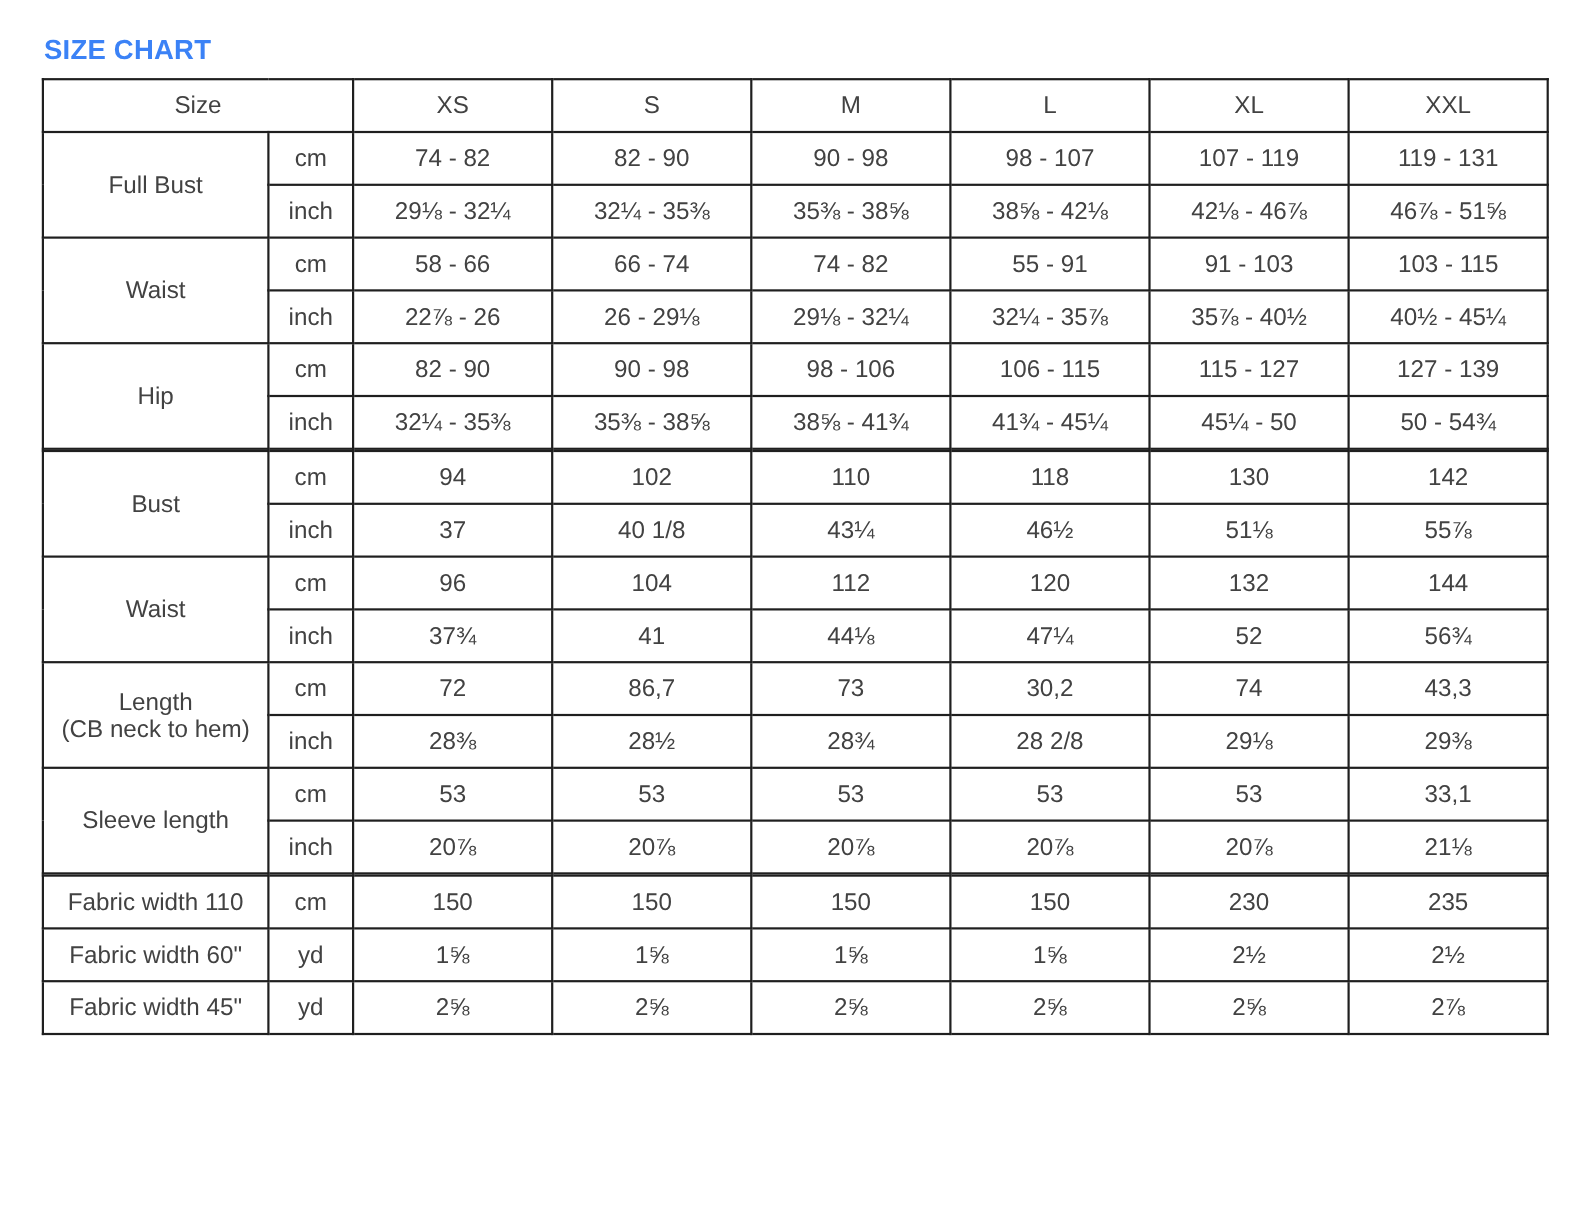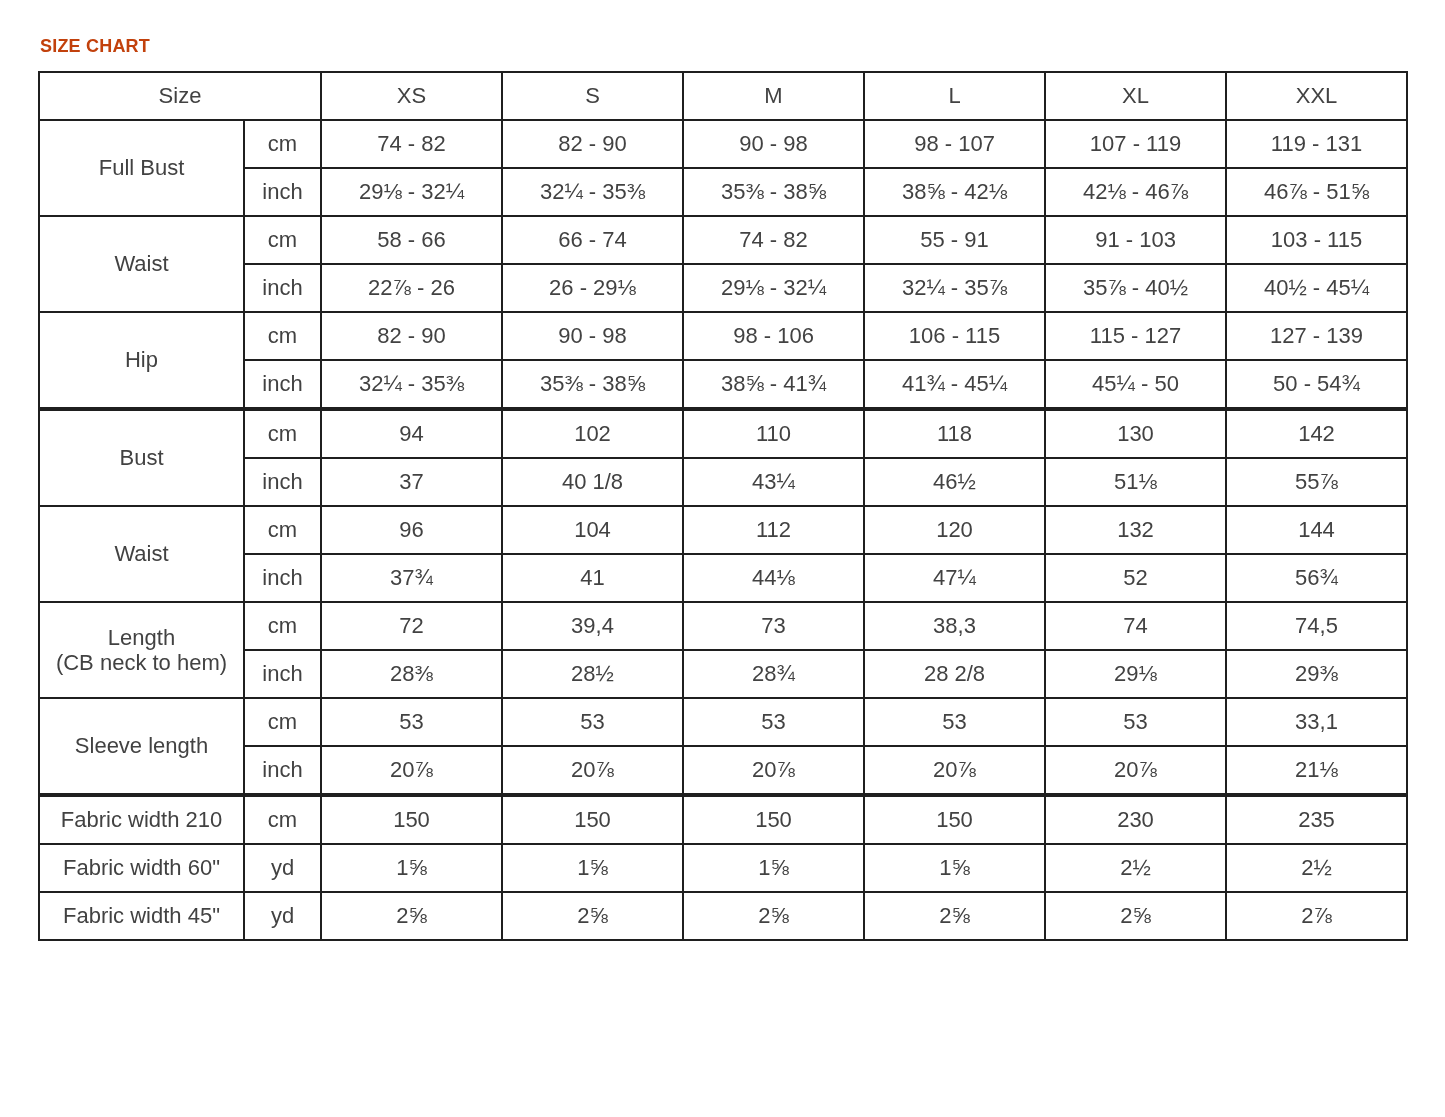--- a/index.html
+++ b/index.html
@@ -10,23 +10,23 @@
   body {
     width: 1445px;
     height: 1117px;
     font-family: "Liberation Sans", sans-serif;
     box-sizing: border-box;
   }
   .content {
     padding: 33px 38px 0 38px;
   }
   .section-title {
-    font-size: 18px;
+    font-size: 25px;
     font-weight: 700;
-    color: #c2410c;
+    color: #3b82f6;
     margin: 0 0 12px 2px;
     letter-spacing: 0.2px;
     line-height: 26px;
   }
   .section-title.mid {
     margin-top: 14px;
   }
   table.chart {
     border-collapse: collapse;
     table-layout: fixed;
@@ -191,25 +191,25 @@
         <td>47¼</td>
         <td>52</td>
         <td>56¾</td>
       </tr>
 
       <tr>
         <td rowspan="2">Length
 (CB neck to hem)</td>
         <td>cm</td>
         <td>72</td>
-        <td>39,4</td>
+        <td>86,7</td>
         <td>73</td>
-        <td>38,3</td>
+        <td>30,2</td>
         <td>74</td>
-        <td>74,5</td>
+        <td>43,3</td>
       </tr>
       <tr>
         <td>inch</td>
         <td>28⅜</td>
         <td>28½</td>
         <td>28¾</td>
         <td>28 2/8</td>
         <td>29⅛</td>
         <td>29⅜</td>
       </tr>
@@ -243,21 +243,21 @@
         <col class="c-unit">
       <col class="c-size">
         <col class="c-size">
         <col class="c-size">
       <col class="c-size">
         <col class="c-size">
         <col class="c-size">
     </colgroup>
     <tbody>
       <tr>
-        <td>Fabric width 210</td>
+        <td>Fabric width 110</td>
         <td>cm</td>
         <td>150</td>
         <td>150</td>
         <td>150</td>
         <td>150</td>
         <td>230</td>
         <td>235</td>
       </tr>
       <tr>
         <td>Fabric width 60"</td>

